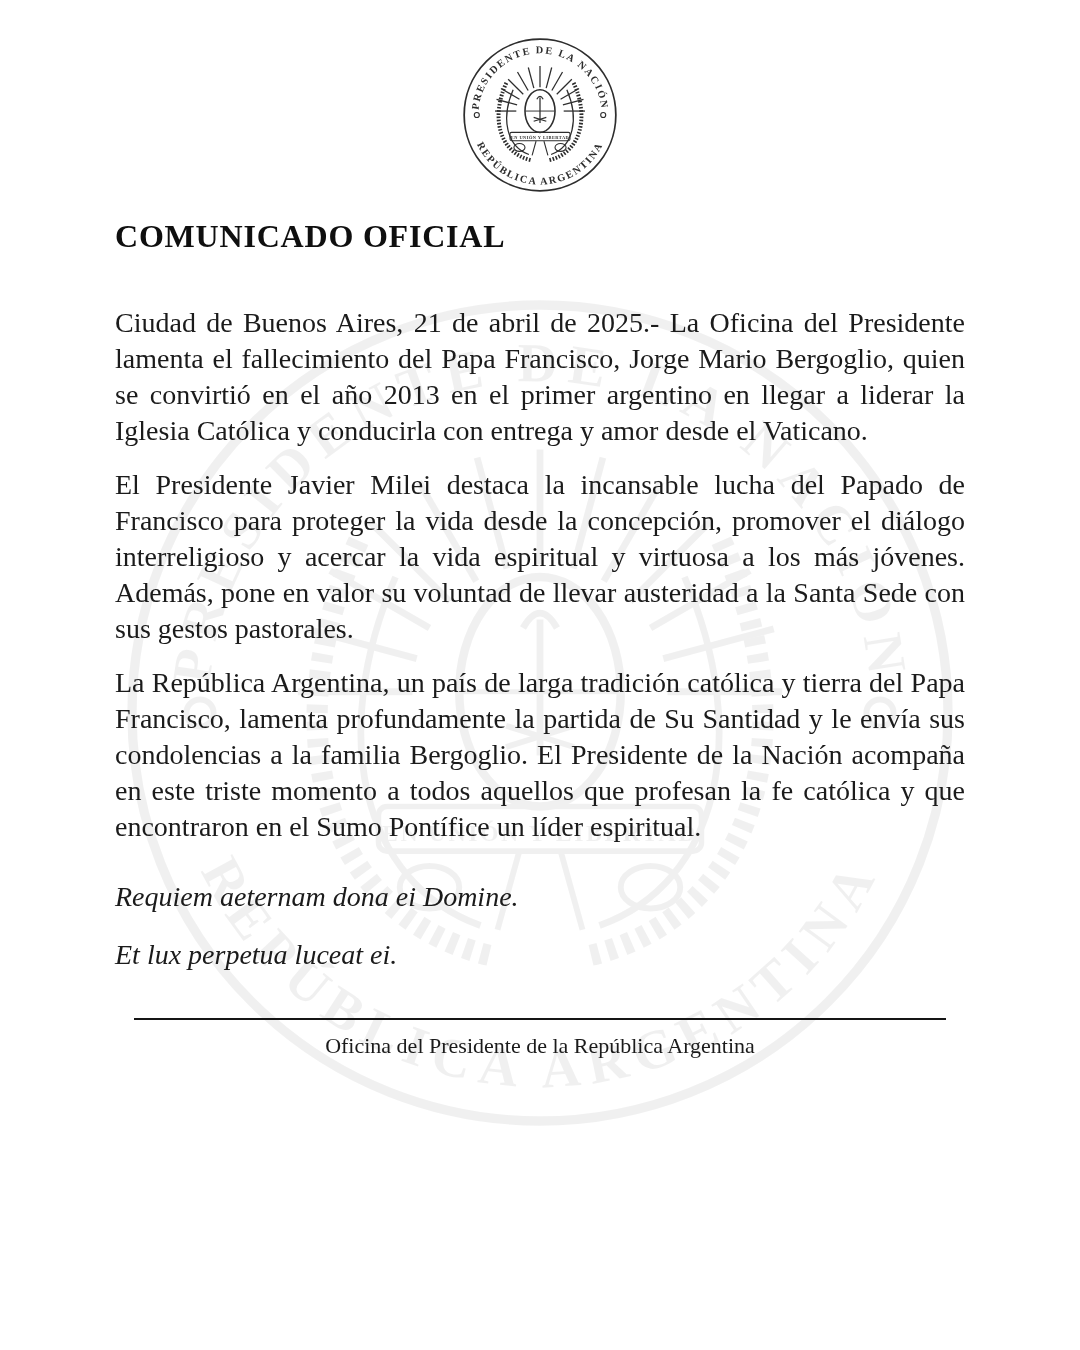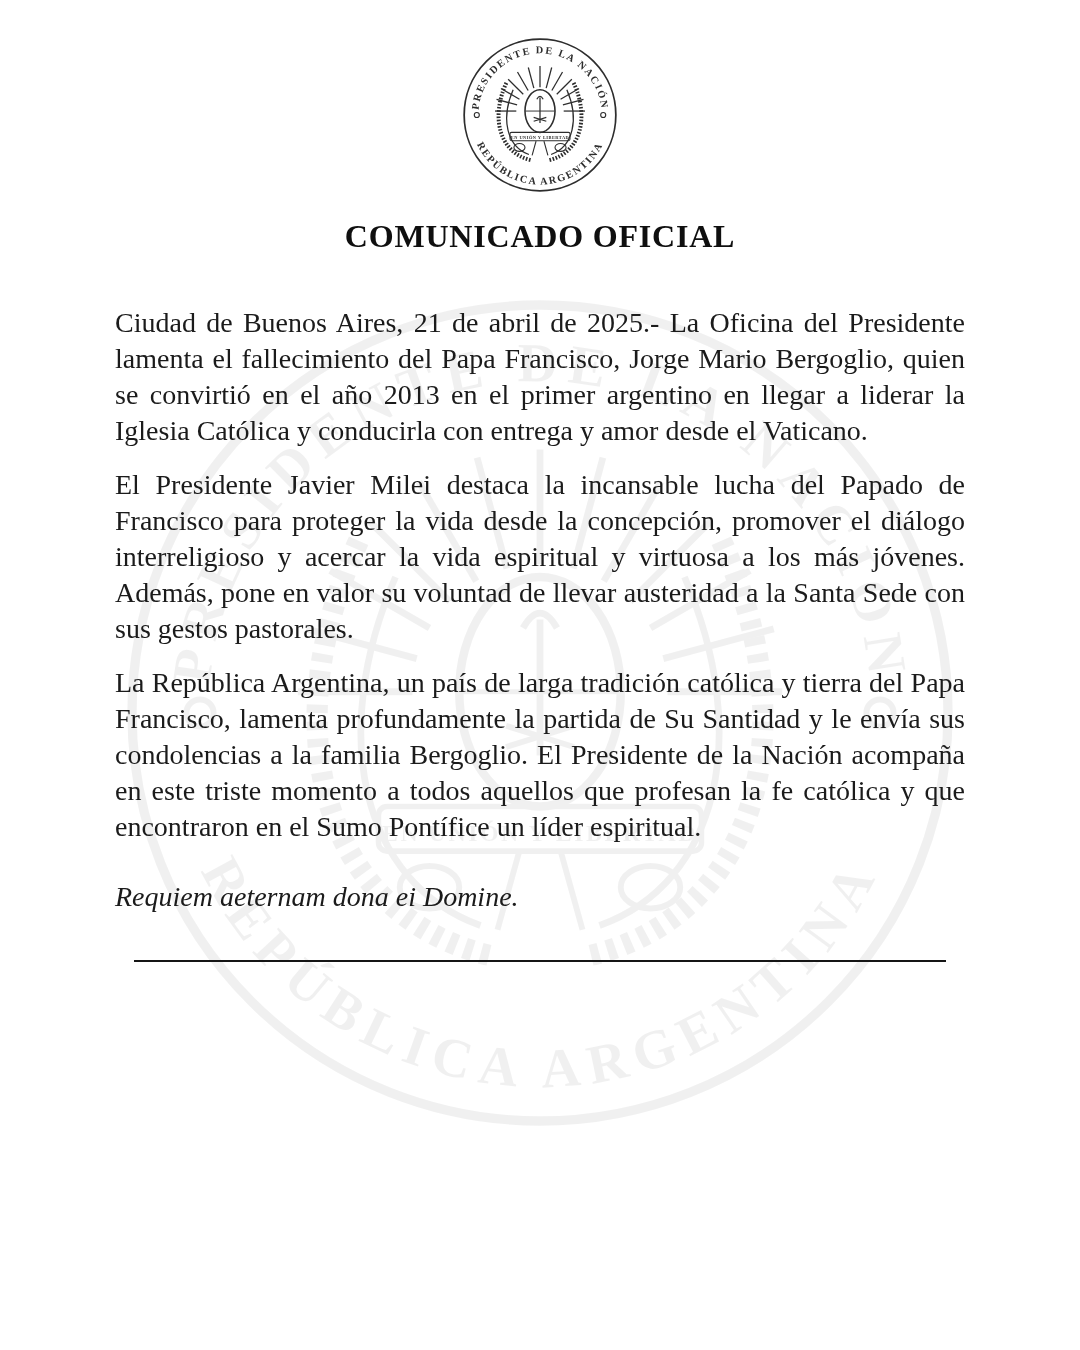--- a/index.html
+++ b/index.html
@@ -33,21 +33,21 @@
 
   .seal-header {
     width: 158px; height: 158px;
     margin: 36px auto 0;
     display: block;
     color: #2d2d2d;
   }
 
   .doc-title {
     margin: 24px 0 0;
-    text-align: center;
+    text-align: left;
     font-size: 32px;
     font-weight: bold;
     letter-spacing: 0.8px;
     color: #0f0f0f;
   }
 
   .body-text { margin-top: 50px; }
 
   .para {
     margin: 0 0 18px;
@@ -159,17 +159,19 @@
   <h1 class="doc-title">COMUNICADO OFICIAL</h1>
 
   <div class="body-text">
     <p class="para">Ciudad de Buenos Aires, 21 de abril de 2025.- La Oficina del Presidente lamenta el fallecimiento del Papa Francisco, Jorge Mario Bergoglio, quien se convirtió en el año 2013 en el primer argentino en llegar a liderar la Iglesia Católica y conducirla con entrega y amor desde el Vaticano.</p>
     <p class="para">El Presidente Javier Milei destaca la incansable lucha del Papado de Francisco para proteger la vida desde la concepción, promover el diálogo interreligioso y acercar la vida espiritual y virtuosa a los más jóvenes. Además, pone en valor su voluntad de llevar austeridad a la Santa Sede con sus gestos pastorales.</p>
     <p class="para">La República Argentina, un país de larga tradición católica y tierra del Papa Francisco, lamenta profundamente la partida de Su Santidad y le envía sus condolencias a la familia Bergoglio. El Presidente de la Nación acompaña en este triste momento a todos aquellos que profesan la fe católica y que encontraron en el Sumo Pontífice un líder espiritual.</p>
   </div>
 
   <div class="latin-block">
     <p class="latin">Requiem aeternam dona ei Domine.</p>
+    <p class="latin">Et lux perpetua luceat ei.</p>
   </div>
 
   <hr class="footer-rule">
+  <p class="footer-text">Oficina del Presidente de la República Argentina</p>
 
 </div>
 
 </body></html>

